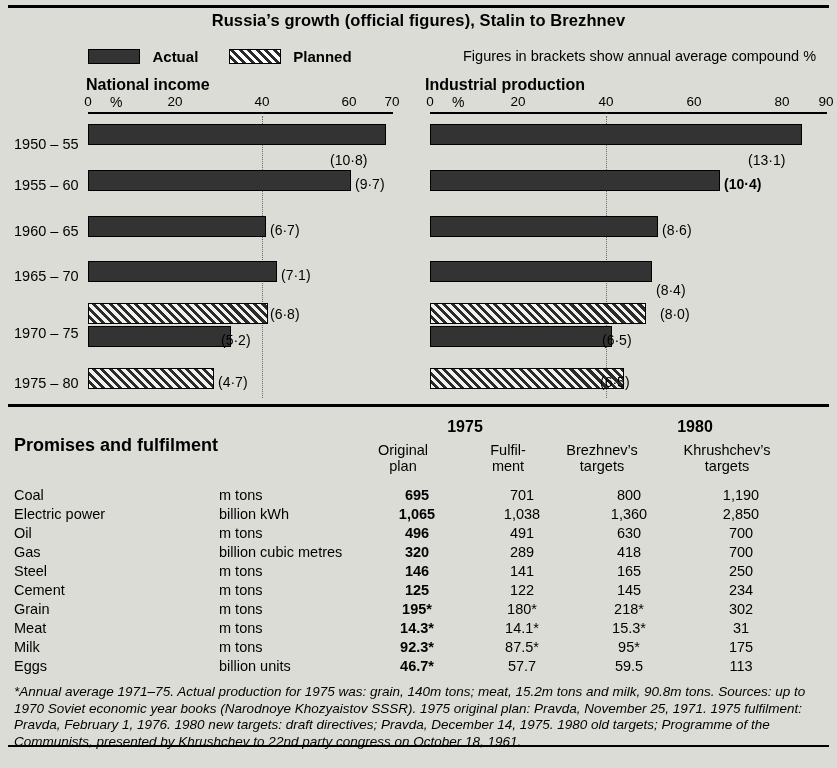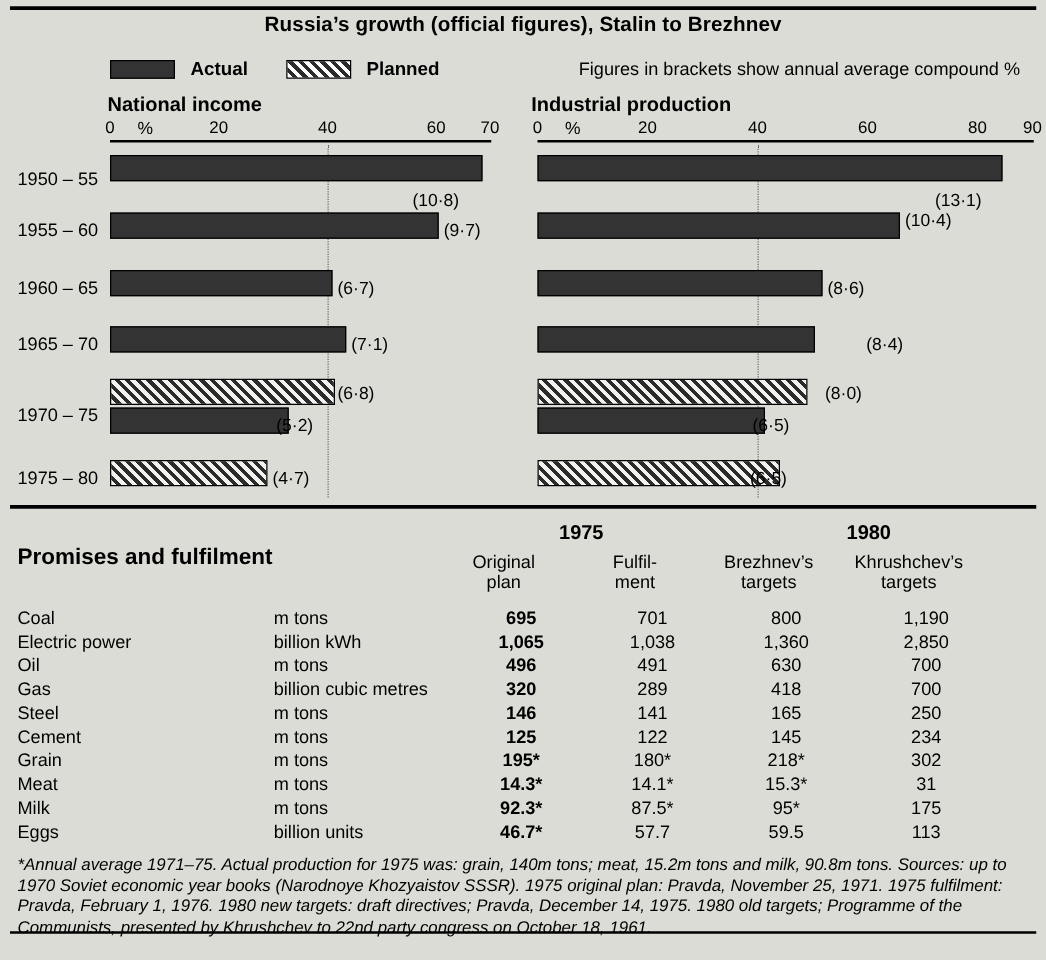--- a/index.html
+++ b/index.html
@@ -167,21 +167,21 @@
   .col-head {
     position: absolute;
     top: 442px;
     font-size: 14.5px;
     text-align: center;
     line-height: 16px;
     width: 110px;
   }
   #col-head-1 { left: 348px; }
   #col-head-2 { left: 453px; }
-  #col-head-3 { left: 560px; text-align: center; }
+  #col-head-3 { left: 547px; text-align: center; }
   #col-head-4 { left: 672px; }
 
   .trow { position: absolute; left: 14px; width: 810px; height: 19px; font-size: 14.5px; }
   .t-item { position: absolute; left: 0; }
   .t-unit { position: absolute; left: 205px; }
   .t-v1 { position: absolute; left: 348px; width: 110px; text-align: center; font-weight: bold; }
   .t-v2 { position: absolute; left: 453px; width: 110px; text-align: center; }
   .t-v3 { position: absolute; left: 560px; width: 110px; text-align: center; }
   .t-v4 { position: absolute; left: 672px; width: 110px; text-align: center; }
 
@@ -242,33 +242,33 @@
   <div class="row-label" style="top:136px; left:14px;">1950 – 55</div>
   <div class="bar actual" style="top:124px; left:88px; width:298px;"></div>
   <div class="bar-value" style="top:152px; left:330px;">(10·8)</div>
   <div class="bar actual" style="top:124px; left:430px; width:372px;"></div>
   <div class="bar-value" style="top:152px; left:748px;">(13·1)</div>
 
   <div class="row-label" style="top:177px; left:14px;">1955 – 60</div>
   <div class="bar actual" style="top:170px; left:88px; width:263px;"></div>
   <div class="bar-value" style="top:176px; left:355px;">(9·7)</div>
   <div class="bar actual" style="top:170px; left:430px; width:290px;"></div>
-  <div class="bar-value" style="top:168px; left:724px;">(10·4)</div>
+  <div class="bar-value" style="top:176px; left:724px;font-weight:bold;">(10·4)</div>
 
   <div class="row-label" style="top:223px; left:14px;">1960 – 65</div>
   <div class="bar actual" style="top:216px; left:88px; width:178px;"></div>
   <div class="bar-value" style="top:222px; left:270px;">(6·7)</div>
   <div class="bar actual" style="top:216px; left:430px; width:228px;"></div>
   <div class="bar-value" style="top:222px; left:662px;">(8·6)</div>
 
   <div class="row-label" style="top:268px; left:14px;">1965 – 70</div>
   <div class="bar actual" style="top:261px; left:88px; width:189px;"></div>
   <div class="bar-value" style="top:267px; left:281px;">(7·1)</div>
   <div class="bar actual" style="top:261px; left:430px; width:222px;"></div>
-  <div class="bar-value" style="top:267px; left:656px;margin-left:37px;">(8·4)</div>
+  <div class="bar-value" style="top:282px; left:656px;">(8·4)</div>
 
   <div class="row-label" style="top:325px; left:14px;">1970 – 75</div>
   <div class="bar planned" style="top:303px; left:88px; width:180px;"></div>
   <div class="bar-value" style="top:306px; left:270px;">(6·8)</div>
   <div class="bar actual" style="top:326px; left:88px; width:143px;"></div>
   <div class="bar-value" style="top:332px; left:221px;">(5·2)</div>
 
   <div class="bar planned" style="top:303px; left:430px; width:216px;"></div>
   <div class="bar-value" style="top:306px; left:648px;margin-left:12px;">(8·0)</div>
   <div class="bar actual" style="top:326px; left:430px; width:182px;"></div>

